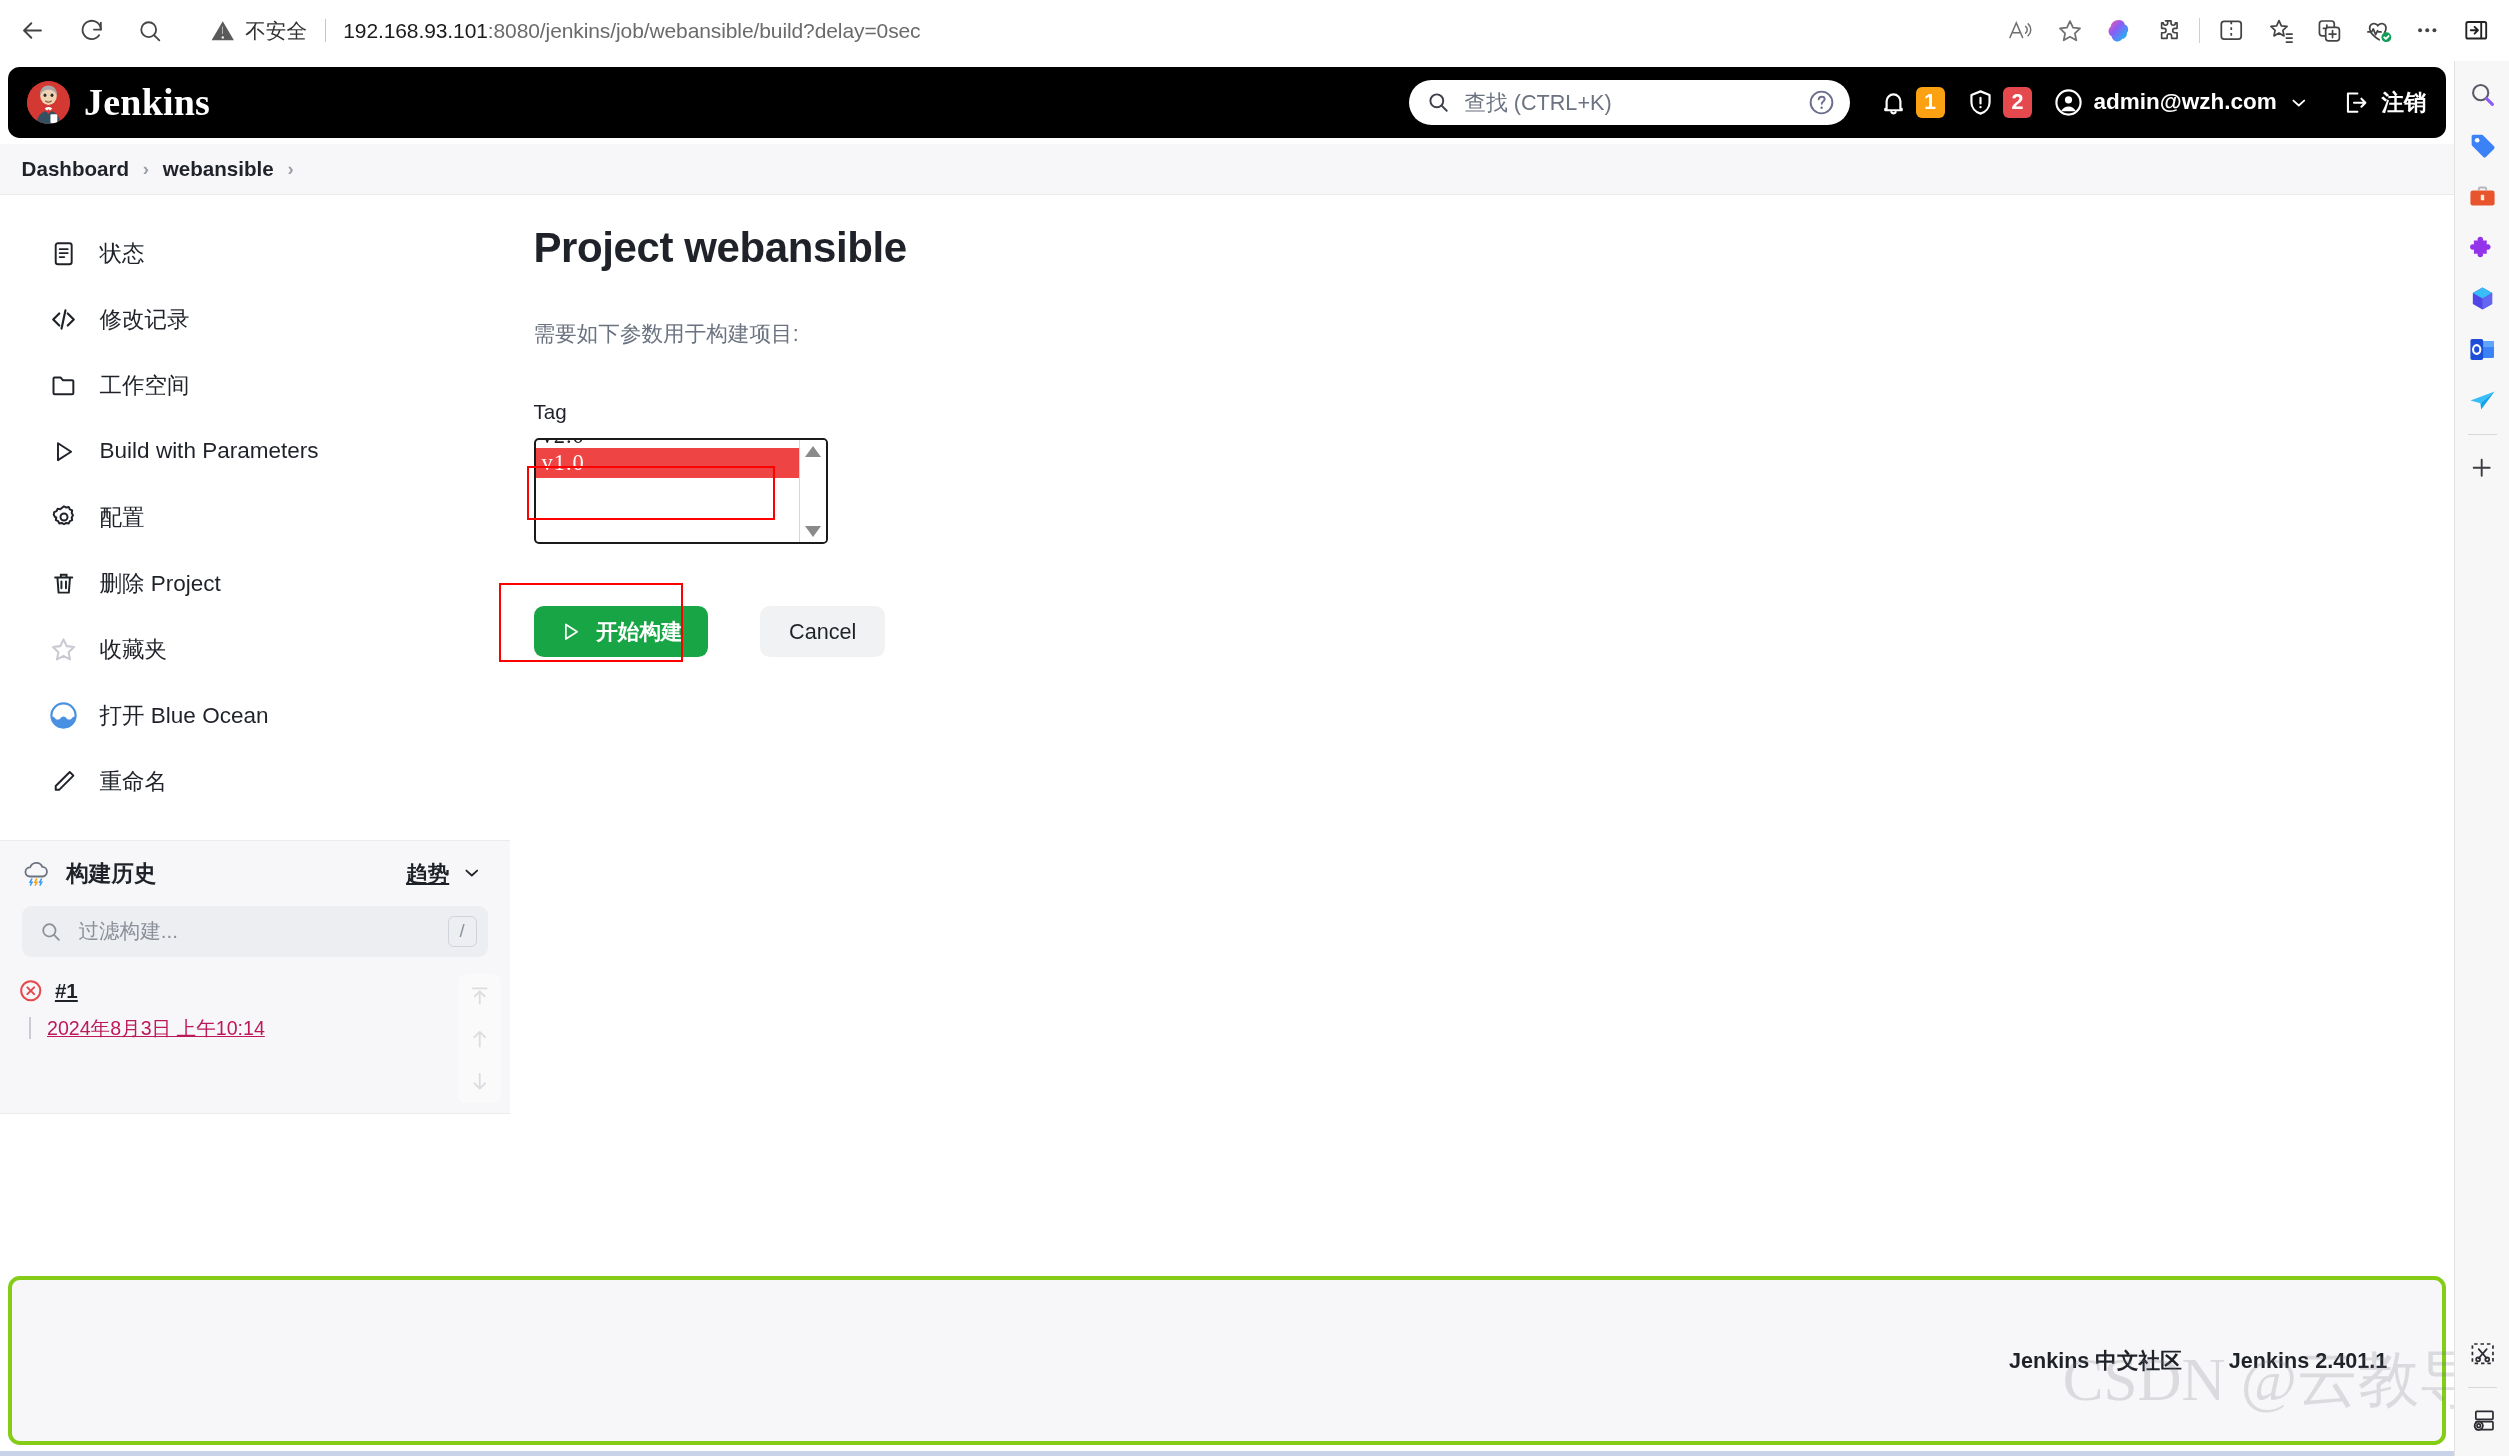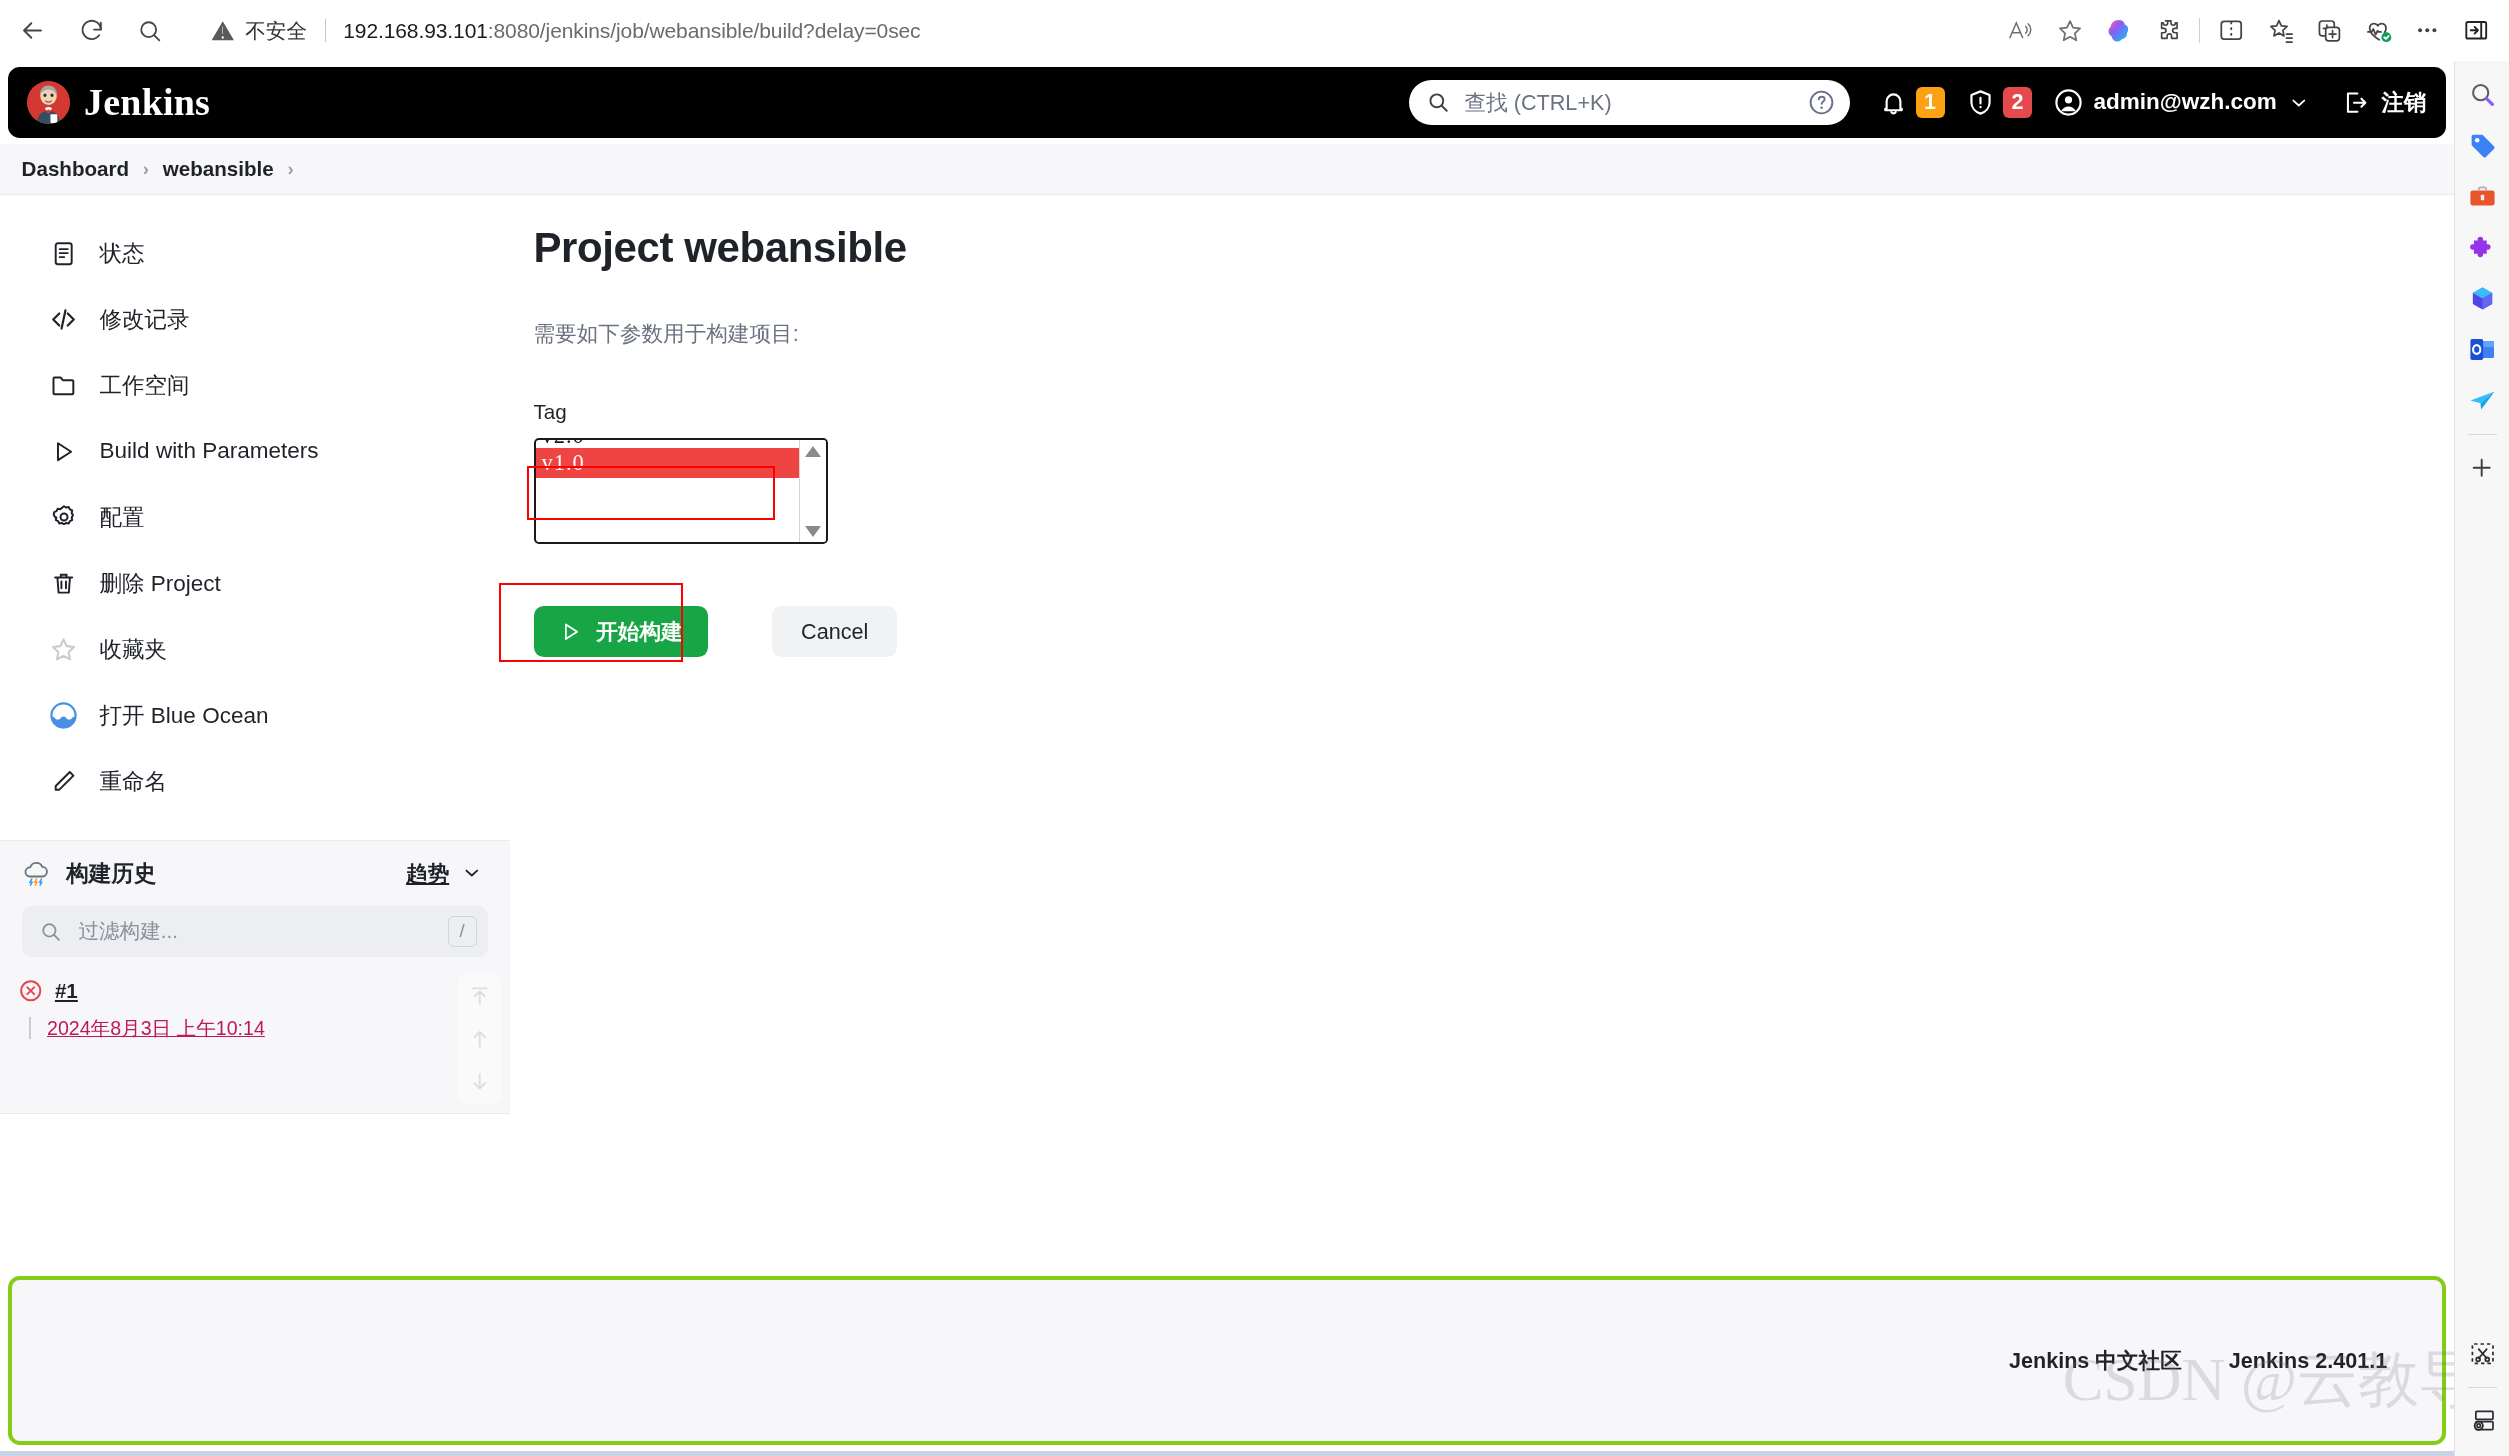--- a/index.html
+++ b/index.html
@@ -210,21 +210,21 @@
     display: flex; flex-direction: column; justify-content: space-between;
     padding: 5.9px 0; align-items: center;
   }
   .sb-arrow { width: 0; height: 0; }
   .sb-up { border-left: 8.8px solid transparent; border-right: 8.8px solid transparent; border-bottom: 11.8px solid #8a8a8a; }
   .sb-down { border-left: 8.8px solid transparent; border-right: 8.8px solid transparent; border-top: 11.8px solid #8a8a8a; }
 
   .annot-box { position: absolute; border: 2.9px solid #ff0000; pointer-events: none; z-index: 20; }
   #annot-option { left: -6.9px; top: 27.4px; width: 248px; height: 54px; }
 
-  #btn-row { display: flex; align-items: center; gap: 16px; margin-top: 62px; position: relative; }
+  #btn-row { display: flex; align-items: center; gap: 4px; margin-top: 62px; position: relative; }
   #annot-button { left: -35px; top: -23.5px; width: 184px; height: 79px; }
   #build-btn {
     background: #18a545; color: #ffffff; border: none; border-radius: 9.8px;
     height: 51px; padding: 0 25.5px; display: flex; align-items: center; gap: 13.7px;
     font-size: 21.6px; font-weight: 700; font-family: inherit; cursor: pointer;
   }
   #cancel-btn {
     background: #f1f2f4; color: #1f2329; border: none; border-radius: 9.8px;
     height: 51px; padding: 0 29px; font-size: 21.6px; font-family: inherit;
     margin-left: 48px; cursor: pointer;

